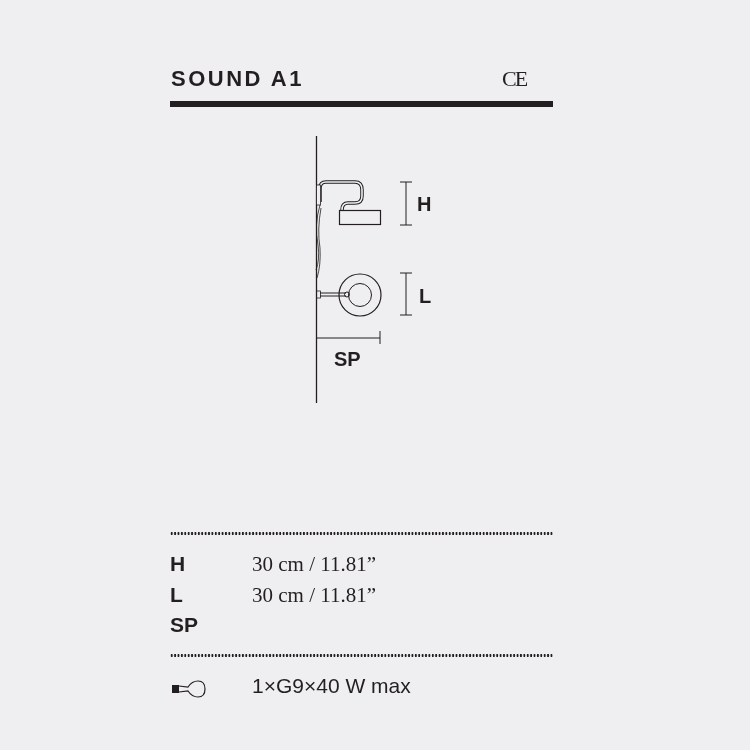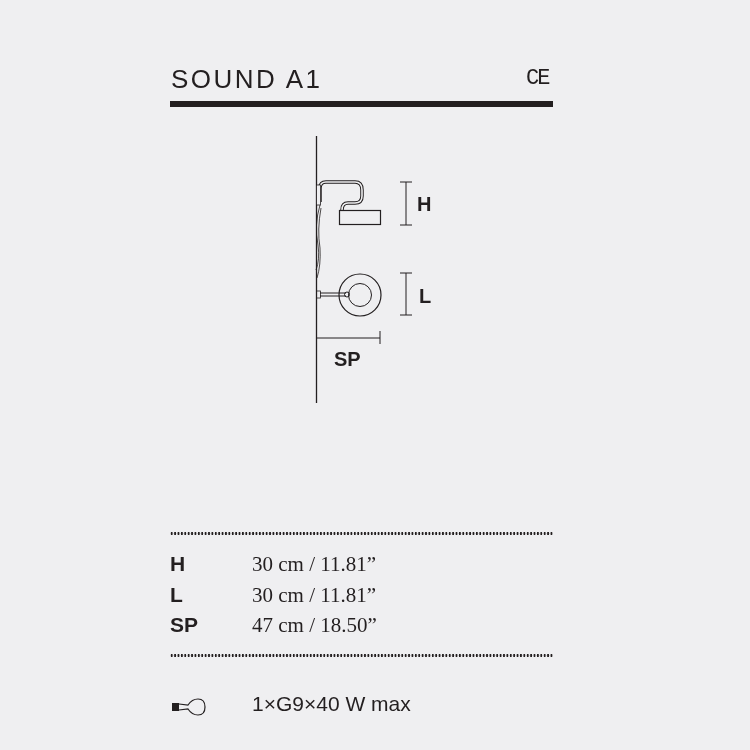--- a/index.html
+++ b/index.html
@@ -6,27 +6,27 @@
     body {
       width: 750px; height: 750px;
       background: #efeff1;
       position: relative;
       overflow: hidden;
       font-family: "Liberation Sans", "DejaVu Sans", sans-serif;
       color: #231f20;
     }
     .title {
       position: absolute; left: 171px; top: 62px;
-      font-size: 26px; font-weight: normal; letter-spacing: 2.5px;
+      font-size: 22px; font-weight: bold; letter-spacing: 2.5px;
       line-height: 34px;
     }
     .ce {
-      position: absolute; left: 526px; top: 64px;
+      position: absolute; left: 502px; top: 64px;
       font-size: 22px; line-height: 30px; letter-spacing: -2px;
-      font-family: Liberation Mono, monospace;
+      font-family: Liberation Serif, serif;
     }
     .rule {
       position: absolute; left: 170px; top: 101px;
       width: 383px; height: 6px; background: #231f20;
     }
     .diagram { position: absolute; left: 300px; top: 130px; }
     .dots {
       position: absolute; left: 170px; width: 383px; height: 3px;
       background-image: radial-gradient(circle, #231f20 1.1px, transparent 1.3px);
       background-size: 3.4px 3px;
@@ -35,21 +35,21 @@
     .dots.top { top: 532px; }
     .dots.bottom { top: 654px; }
     .spec-row {
       position: absolute; left: 170px; height: 30px; width: 383px;
       font-size: 21px; line-height: 30px;
     }
     .spec-key { position: absolute; left: 0; font-weight: bold; }
     .spec-val { position: absolute; left: 82px; font-family: Liberation Serif, serif; }
     .bulb-row {
       position: absolute; left: 170px; top: 671px; width: 383px; height: 30px;
-      font-size: 21px; line-height: 30px; margin-top: 18px;
+      font-size: 21px; line-height: 30px;
     }
     .bulb-icon { position: absolute; left: 0; top: 6px; }
     .bulb-text { position: absolute; left: 82px; }
     .dim-label {
       position: absolute; font-weight: bold; font-size: 20px; line-height: 24px;
     }
   </style>
 </head>
 <body>
 
@@ -102,21 +102,20 @@
 <div class="spec-row" style="top:549px;">
   <span class="spec-key">H</span>
   <span class="spec-val">30 cm / 11.81”</span>
 </div>
 <div class="spec-row" style="top:580px;">
   <span class="spec-key">L</span>
   <span class="spec-val">30 cm / 11.81”</span>
 </div>
 <div class="spec-row" style="top:610px;">
   <span class="spec-key">SP</span>
-  <span class="spec-val">47 cm / 18.50”</span>
 </div>
 
 <div class="dots bottom"></div>
 
 <div class="bulb-row">
   <span class="bulb-icon">
     <svg width="38" height="20" viewBox="0 0 38 20">
       <rect x="2" y="6" width="7" height="8" fill="#231f20"></rect>
       <path d="M9 7 L18 8 Q22 2 28 2 Q35 2 35 10 Q35 18 28 18 Q22 18 18 12 L9 13" fill="none" stroke="#231f20" stroke-width="1.2"></path>
     </svg>

